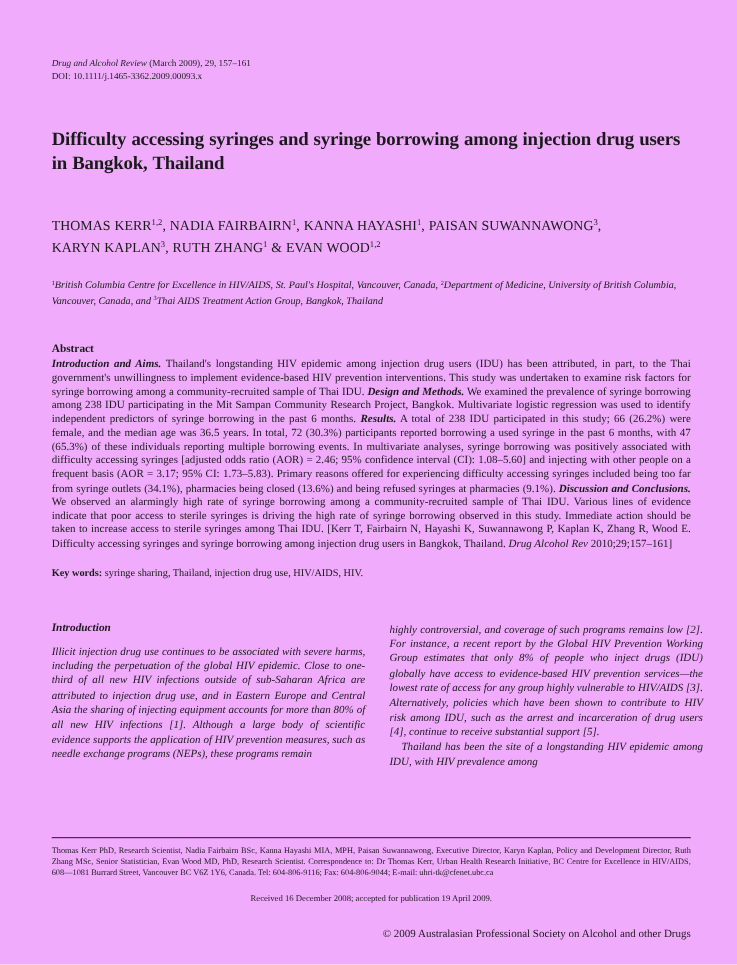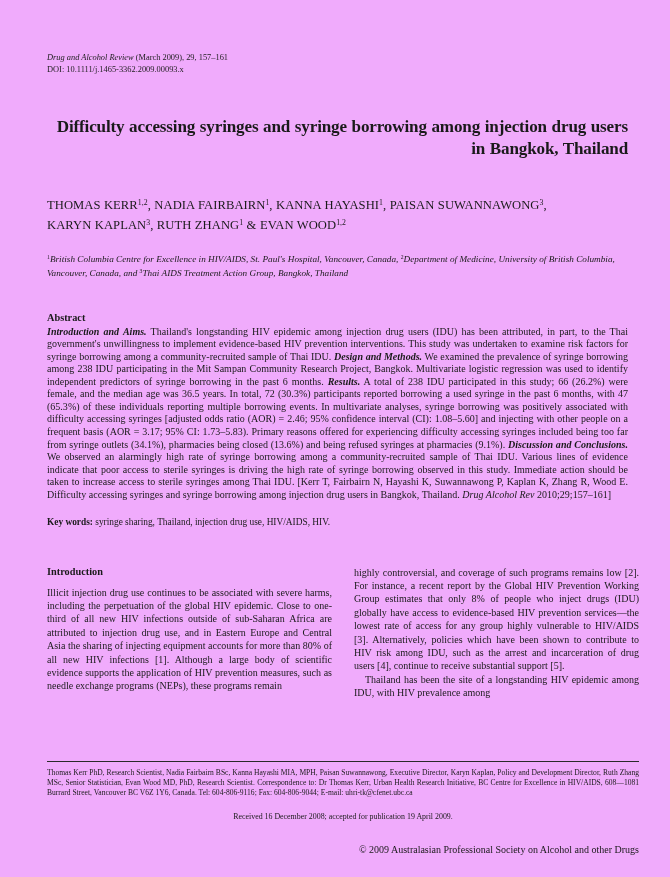--- a/index.html
+++ b/index.html
@@ -41,21 +41,20 @@
 
   
   .title {
     font-size: 17.1px;
     line-height: 22.6px;
     font-weight: bold;
     letter-spacing: -0.15px;
     margin-top: 39px;
     margin-bottom: 0;
     word-spacing: 0.5px;
-    text-align: right;
   }
 
   
   .authors {
     font-size: 12.6px;
     line-height: 19.6px;
     margin-top: 35px;
     letter-spacing: 0.05px;
     word-spacing: 0.3px;
   }
@@ -104,41 +103,42 @@
 
   
   .columns {
     display: flex;
     gap: 22px;
     margin-top: 37px;
   }
   .col {
     width: 285px;
     flex: 0 0 285px;
+    font-style: italic;
   }
   .sec-head {
     font-size: 10.3px;
     font-weight: bold;
     margin: 0 0 9px 0;
   }
   .body-text {
     font-size: 10px;
     line-height: 13.35px;
     text-align: justify;
     letter-spacing: 0.005px;
   }
   .body-text p { margin: 0; }
   .body-text p.indent { text-indent: 11px; }
   .col.right .body-text { margin-top: 0; }
 
   
   .footnote-wrap {
     position: absolute;
     left: 47px;
-    right: 31px;
+    right: 42px;
     bottom: 22px;
   }
   .rule {
     border: 0;
     border-top: 0.9px solid #2a2a2a;
     margin: 0 0 6px 0;
     width: 100%;
   }
   .footnote {
     font-size: 7.55px;

